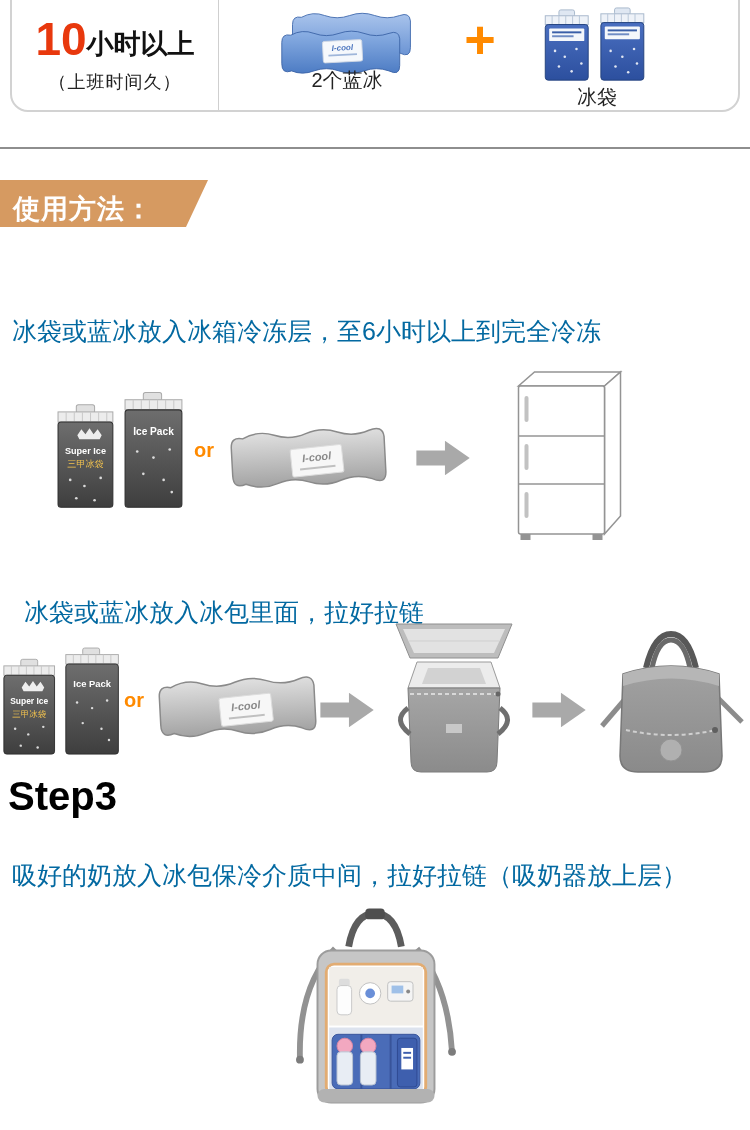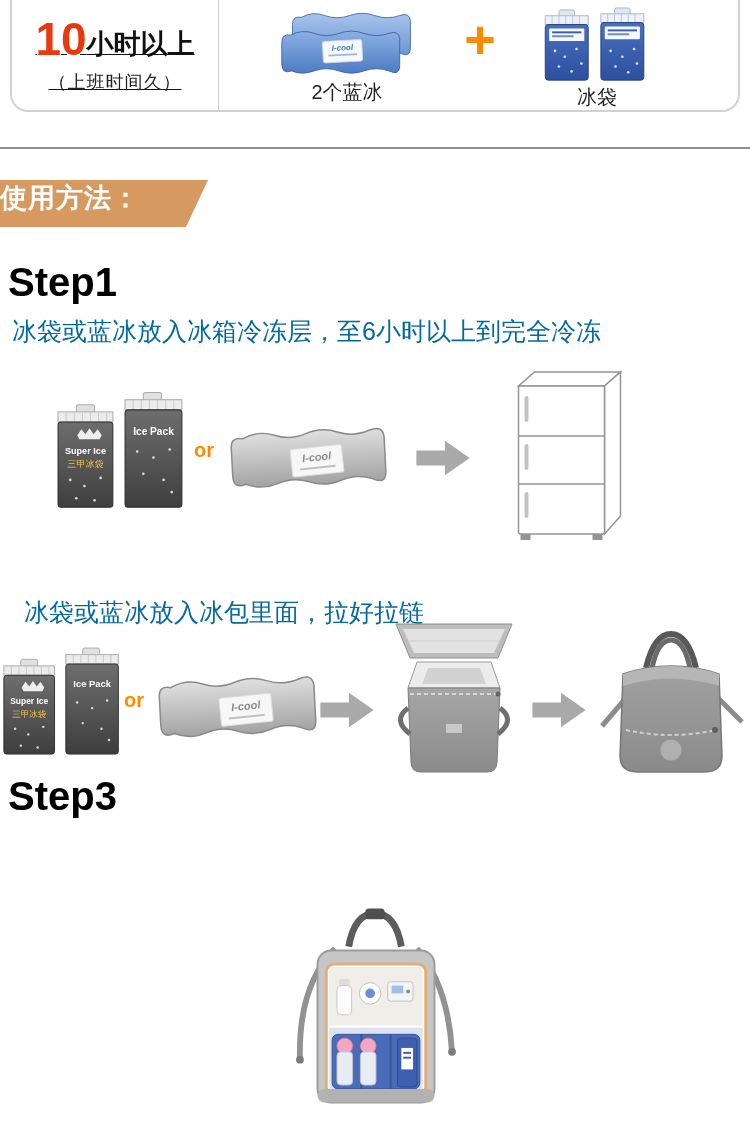--- a/index.html
+++ b/index.html
@@ -10,44 +10,44 @@
   }
 
   
   .top-box {
     position:absolute; left:10px; top:-18px; width:730px; height:130px;
     border:2px solid #d2d2d2; border-radius:18px; box-sizing:border-box;
     background:#fff;
   }
   .cell-left {
     position:absolute; left:0; top:18px; width:206px; height:106px;
-    display:flex; flex-direction:column; align-items:center; justify-content:center;text-decoration:underline;
+    display:flex; flex-direction:column; align-items:center; justify-content:center;
   }
   .duration { font-weight:bold; line-height:1; white-space:nowrap; }
   .duration .num { color:#e8380d; font-size:46px; vertical-align:-2px; }
   .duration .unit { color:#111; font-size:27px; }
   .note { font-size:18px; color:#222; margin-top:8px; letter-spacing:1px; }
   .v-divider { position:absolute; left:206px; top:14px; width:1px; height:112px; background:#cfcfcf; }
   .caption { position:absolute; font-size:20px; color:#222; text-align:center; white-space:nowrap; }
-  .cap-blue { left:250px; top:95px; width:170px; }
+  .cap-blue { left:250px; top:83px; width:170px; }
   .cap-bag  { left:505px; top:100px; width:160px; }
   .plus {
     position:absolute; left:444px; top:28px; width:48px; text-align:center;
     color:#ff8a00; font-size:54px; font-weight:bold; line-height:1;
   }
   .img-bluepacks { position:absolute; left:268px; top:20px; width:134px; height:82px; }
   .img-icebags-blue { position:absolute; left:528px; top:22px; width:112px; height:80px; }
 
   
   .hr-line { position:absolute; left:0; top:147px; width:750px; height:2px; background:#8e8e8e; }
   .banner {
     position:absolute; left:0; top:180px; width:208px; height:47px;
     background:#d69a61;
     clip-path:polygon(0 0, 208px 0, 186px 47px, 0 47px);
-    display:flex; align-items:flex-start; padding-left:0; box-sizing:border-box;
+    display:flex; align-items:flex-end; padding-left:13px; box-sizing:border-box;
   }
   .banner-title { color:#ffffff; font-size:27px; font-weight:bold; letter-spacing:1px; }
 
   
   .step-title { position:absolute; left:8px; font-size:40px; font-weight:bold; color:#000; line-height:1; }
   .step-desc  { position:absolute; left:12px; font-size:25px; color:#0369a1; line-height:1.2; white-space:nowrap; }
   .or-label   { position:absolute; color:#ff8a00; font-size:20px; font-weight:bold; line-height:1; }
 
   .t1 { top:262px; } .d1 { top:316px; }
   .s1-bags  { position:absolute; left:56px;  top:392px; width:132px; height:118px; }
@@ -155,21 +155,20 @@
     </svg>
     <div class="caption cap-bag">冰袋</div>
   </div>
 
   <div class="hr-line"></div>
 
   <div class="banner">
     <span class="banner-title">使用方法：</span>
   </div>
 
-  <div class="step-title t1">Step1</div>
   <div class="step-desc d1">冰袋或蓝冰放入冰箱冷冻层，至6小时以上到完全冷冻</div>
 
   <svg class="s1-bags" viewBox="0 0 130 115">
     <defs>
       <linearGradient id="gDark1" x1="0" y1="0" x2="0" y2="1">
         <stop offset="0" stop-color="#6e6e6e"></stop>
           <stop offset="1" stop-color="#3e3e3e"></stop>
       </linearGradient>
     </defs>
     <g transform="translate(2,12)">
@@ -346,20 +345,21 @@
     <path d="M56,54 Q62,26 75,26 Q88,26 94,54" stroke="#6a6a6a" stroke-width="5" fill="none"></path>
     <path d="M50,54 Q58,20 75,20 Q92,20 100,54" stroke="#585858" stroke-width="6" fill="none"></path>
     <path d="M27,60 Q75,44 123,60 L126,142 Q126,158 108,158 L42,158 Q24,158 24,142 Z" fill="url(#gTote1)" stroke="#787878" stroke-width="1.5"></path>
     <path d="M27,60 Q75,44 123,60 L123,72 Q75,57 27,72 Z" fill="#b6b6b6"></path>
     <path d="M30,116 Q75,126 120,116" stroke="#d0d0d0" stroke-width="2" fill="none" stroke-dasharray="4,3"></path>
     <circle cx="119" cy="116" r="3" fill="#5f5f5f"></circle>
     <circle cx="75" cy="136" r="11" fill="#b0b0b0" stroke="#939393"></circle>
   </svg>
 
   <div class="step-title t3">Step3</div>
+  <div class="step-desc d3">吸好的奶放入冰包保冷介质中间，拉好拉链（吸奶器放上层）</div>
 
   <svg class="s3-bag" viewBox="0 0 215 238">
     <path d="M30,172 Q28,96 66,58" stroke="#929292" stroke-width="6" fill="none"></path>
     <path d="M186,164 Q182,96 150,58" stroke="#929292" stroke-width="6" fill="none"></path>
     <circle cx="30" cy="172" r="4" fill="#7c7c7c"></circle>
       <circle cx="186" cy="164" r="4" fill="#7c7c7c"></circle>
     <path d="M80,56 Q86,22 107,22 Q128,22 134,56" stroke="#5c5c5c" stroke-width="7" fill="none"></path>
     <rect x="97" y="17" width="20" height="11" rx="4" fill="#4f4f4f"></rect>
     <rect x="48" y="60" width="120" height="156" rx="14" fill="#c6c6c6" stroke="#9c9c9c" stroke-width="2"></rect>
     <rect x="57" y="74" width="102" height="134" rx="8" fill="#ffffff" stroke="#e2ac72" stroke-width="3"></rect>

